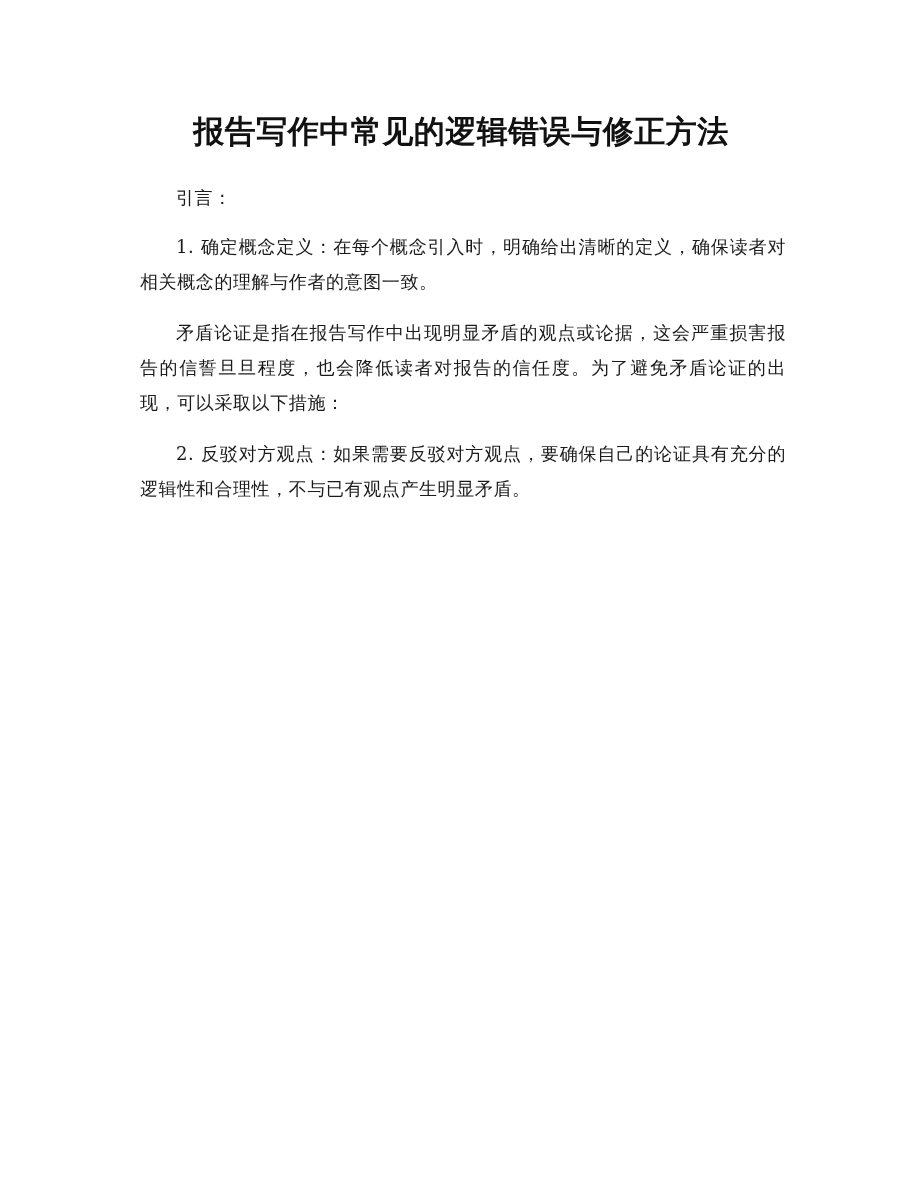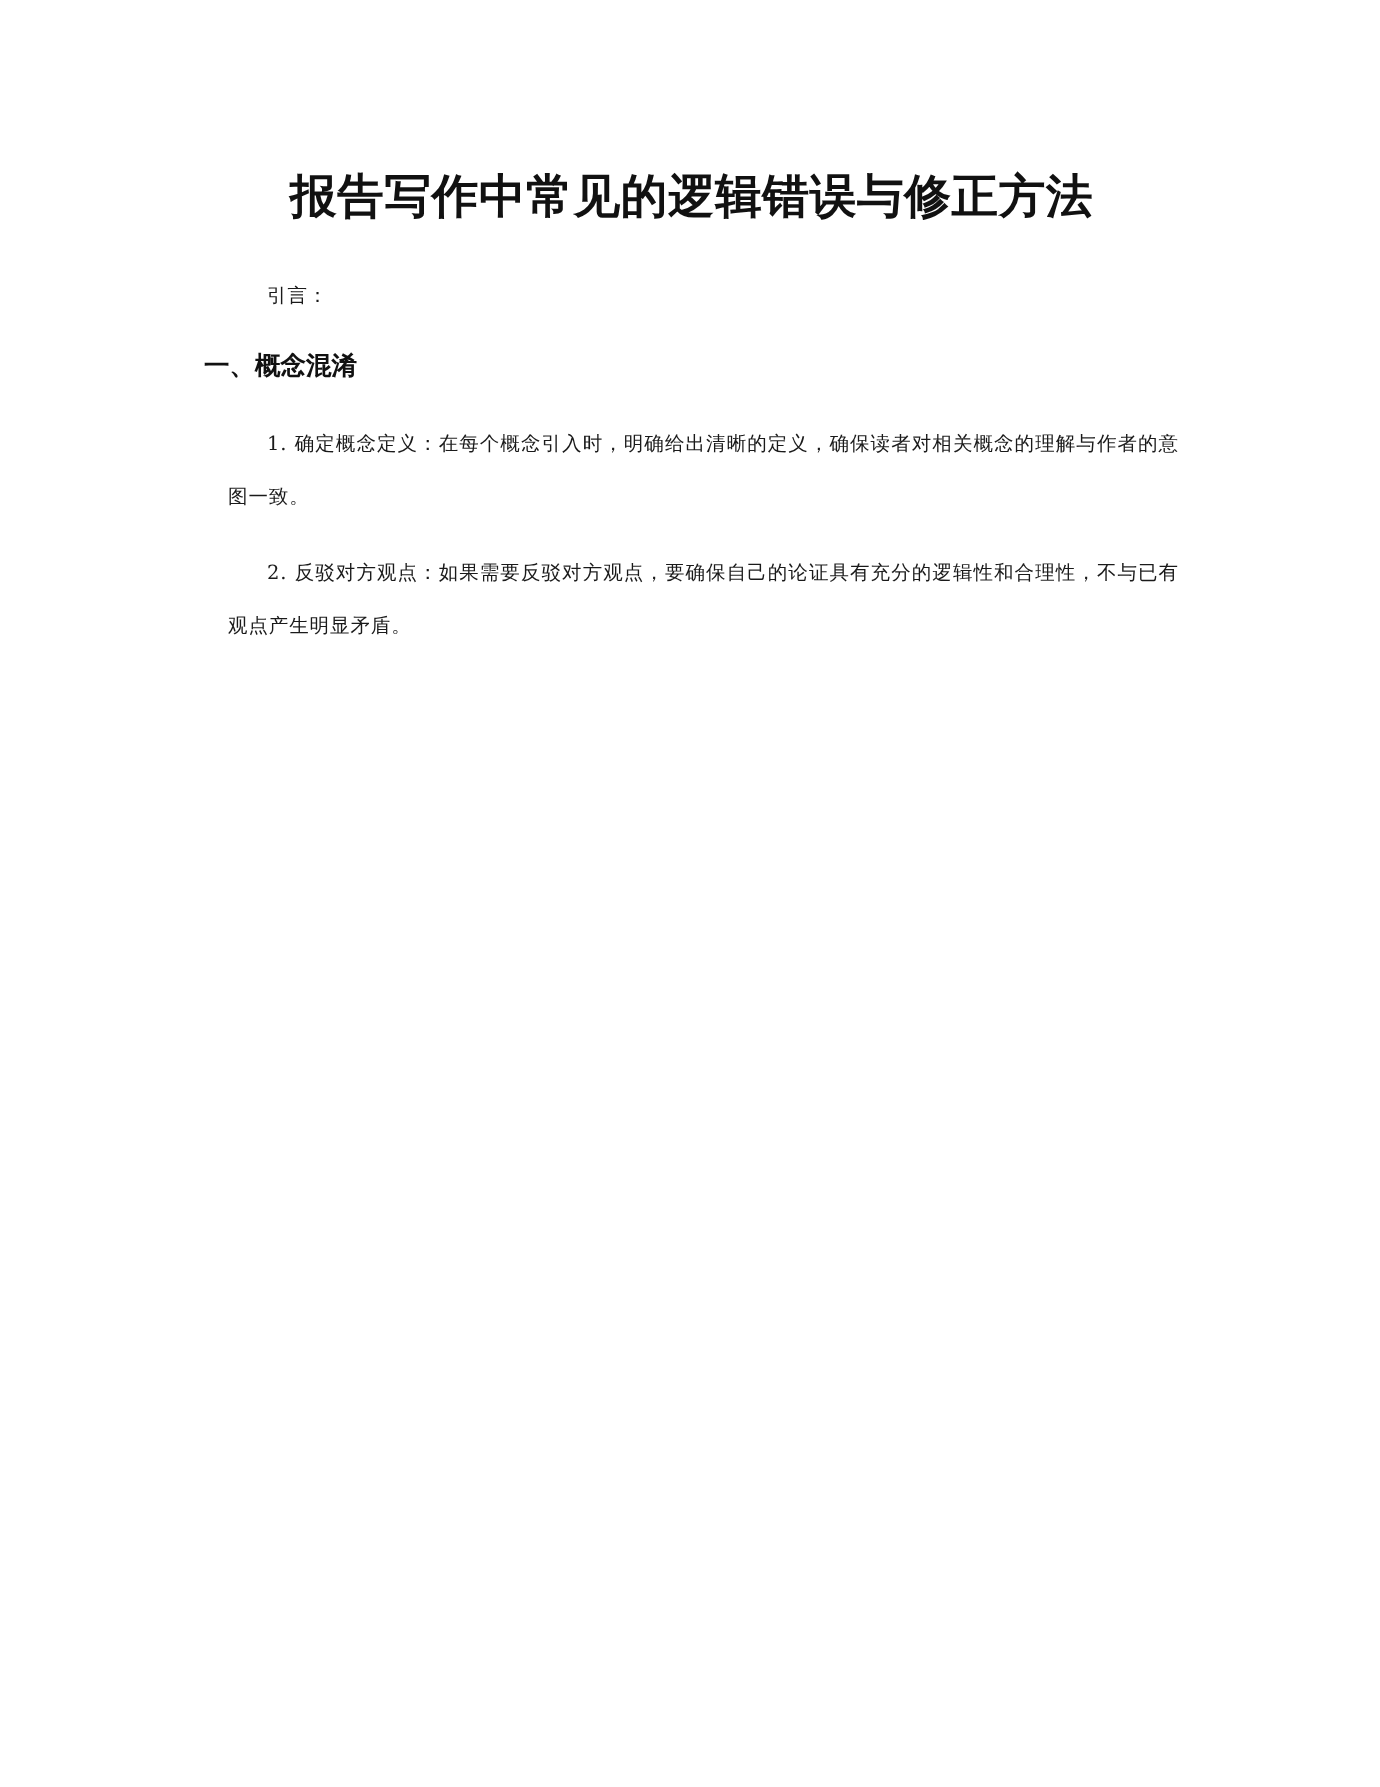--- a/index.html
+++ b/index.html
@@ -33,23 +33,23 @@
     text-align: center;
     font-family: "DejaVu Sans", "Liberation Sans", sans-serif;
     font-weight: bold;
     font-size: 31px;
     line-height: 46px;
     margin: 0 0 26px 0;
     color: #111111;
     letter-spacing: 0.5px;
   }
   .para {
-    font-size: 13px;
+    font-size: 18px;
     line-height: 35px;
-    margin: 0 0 16px 16px;
+    margin: 0 0 16px 4px;
     text-align: justify;
     text-indent: 2em;
     letter-spacing: 0.6px;
   }
   .para.intro-label {
     margin-bottom: 14px;
   }
   .section-heading {
     font-family: "DejaVu Sans", "Liberation Sans", sans-serif;
     font-weight: bold;
@@ -62,19 +62,19 @@
 </head>
 <body>
 
 <div class="page">
   <div class="content">
 
     <h1 class="doc-title">报告写作中常见的逻辑错误与修正方法</h1>
 
     <p class="para intro-label">引言：</p>
 
-    <h2 class="section-heading">一、概念混淆</h2>
     <p class="para">1. 确定概念定义：在每个概念引入时，明确给出清晰的定义，确保读者对相关概念的理解与作者的意图一致。</p>
 
+    <p class="para">矛盾论证是指在报告写作中出现明显矛盾的观点或论据，这会严重损害报告的信誓旦旦程度，也会降低读者对报告的信任度。为了避免矛盾论证的出现，可以采取以下措施：</p>
     <p class="para">2. 反驳对方观点：如果需要反驳对方观点，要确保自己的论证具有充分的逻辑性和合理性，不与已有观点产生明显矛盾。</p>
 
   </div>
 </div>
 
 </body></html>

